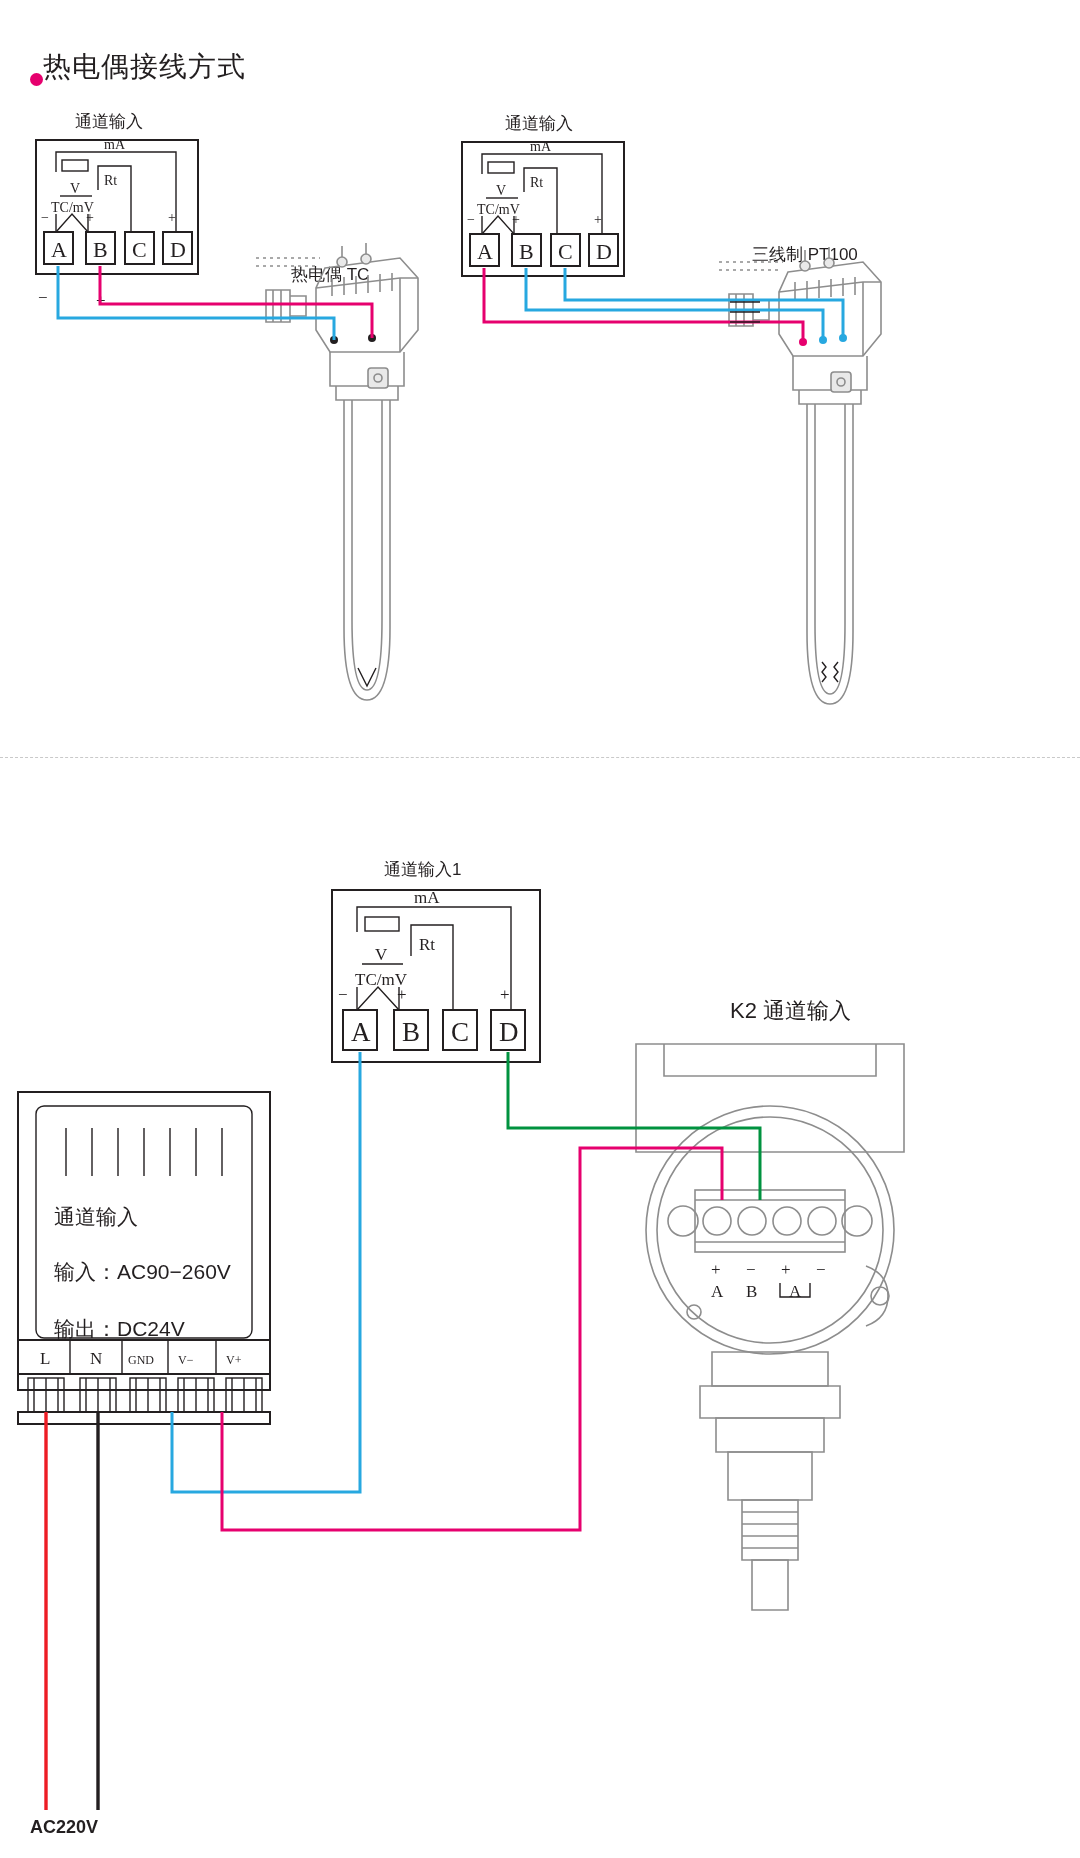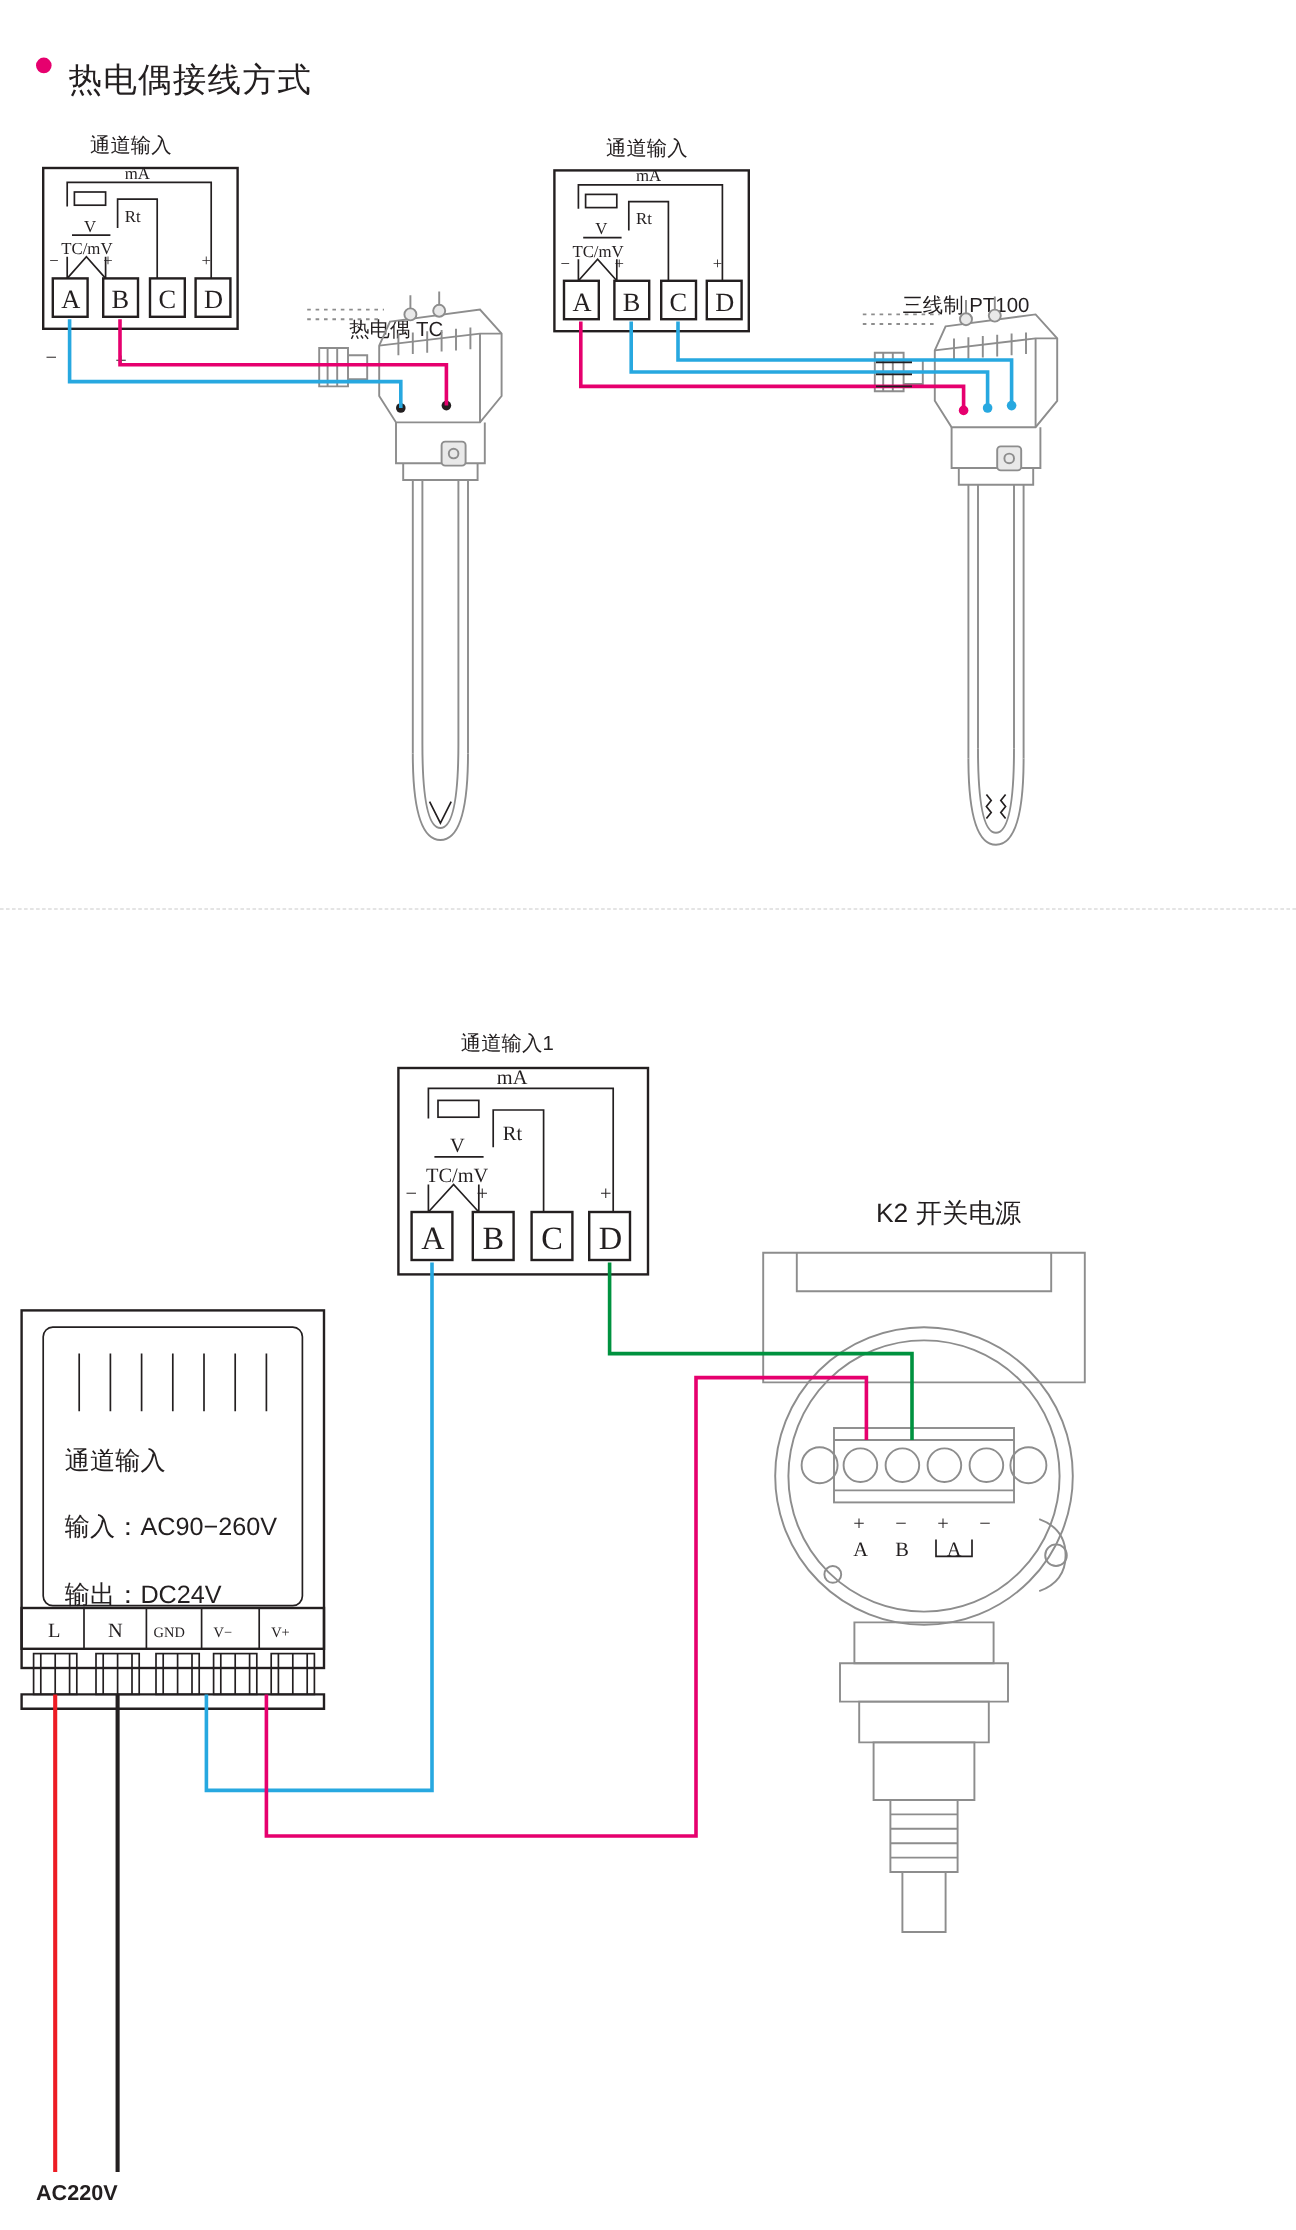--- a/index.html
+++ b/index.html
@@ -4,21 +4,21 @@
 <style>
   html,body{margin:0;padding:0;}
   body{
     width:1080px;height:1858px;background:#ffffff;
     font-family:"Liberation Sans","DejaVu Sans",sans-serif;
     color:#231f20;position:relative;overflow:hidden;
   }
   .page{position:relative;width:1080px;height:1858px;}
 
   
-  .hd{position:absolute;display:flex;align-items:flex-start;gap:14px;}
+  .hd{position:absolute;display:flex;align-items:flex-end;}
   .hd .bullet{width:13px;height:13px;border-radius:50%;background:#e6006e;display:block;}
   .hd .txt{font-size:28px;letter-spacing:1px;color:#231f20;}
 
   .hd1{left:30px;top:48px;}
   .hd2{left:455px;top:48px;}
   .hd3{left:30px;top:795px;}
 
   
   .divider{position:absolute;left:0;top:757px;width:1080px;height:0;
     border-top:1.5px dashed #c9c9c9;}
@@ -53,21 +53,21 @@
     <span class="txt">热电偶接线方式</span>
   </div>
 
   <div class="divider"></div>
 
   <div class="cap" style="left:75px;top:110px;">通道输入</div>
   <div class="cap" style="left:505px;top:112px;">通道输入</div>
   <div class="cap" style="left:291px;top:223px;margin-top:40px;">热电偶 TC</div>
   <div class="cap" style="left:752px;top:231px;margin-top:12px;">三线制 PT100</div>
   <div class="cap" style="left:384px;top:858px;">通道输入1</div>
-  <div class="cap" style="left:730px;top:996px;font-size:22px;">K2 开关电源</div>
+  <div class="cap" style="left:730px;top:996px;font-size:22px;">K2 通道输入</div>
 
   <div class="cap" style="left:54px;top:1203px;font-size:21px;">通道输入</div>
   <div class="cap" style="left:54px;top:1258px;font-size:21px;">输入：AC90−260V</div>
   <div class="cap" style="left:54px;top:1315px;font-size:21px;">输出：DC24V</div>
   <div class="cap" style="left:30px;top:1817px;font-size:18px;font-weight:bold;">AC220V</div>
 
   <svg class="layer" viewBox="0 0 1080 1858">
 
     <g>
       <rect class="blk" x="36" y="140" width="162" height="134"></rect>

